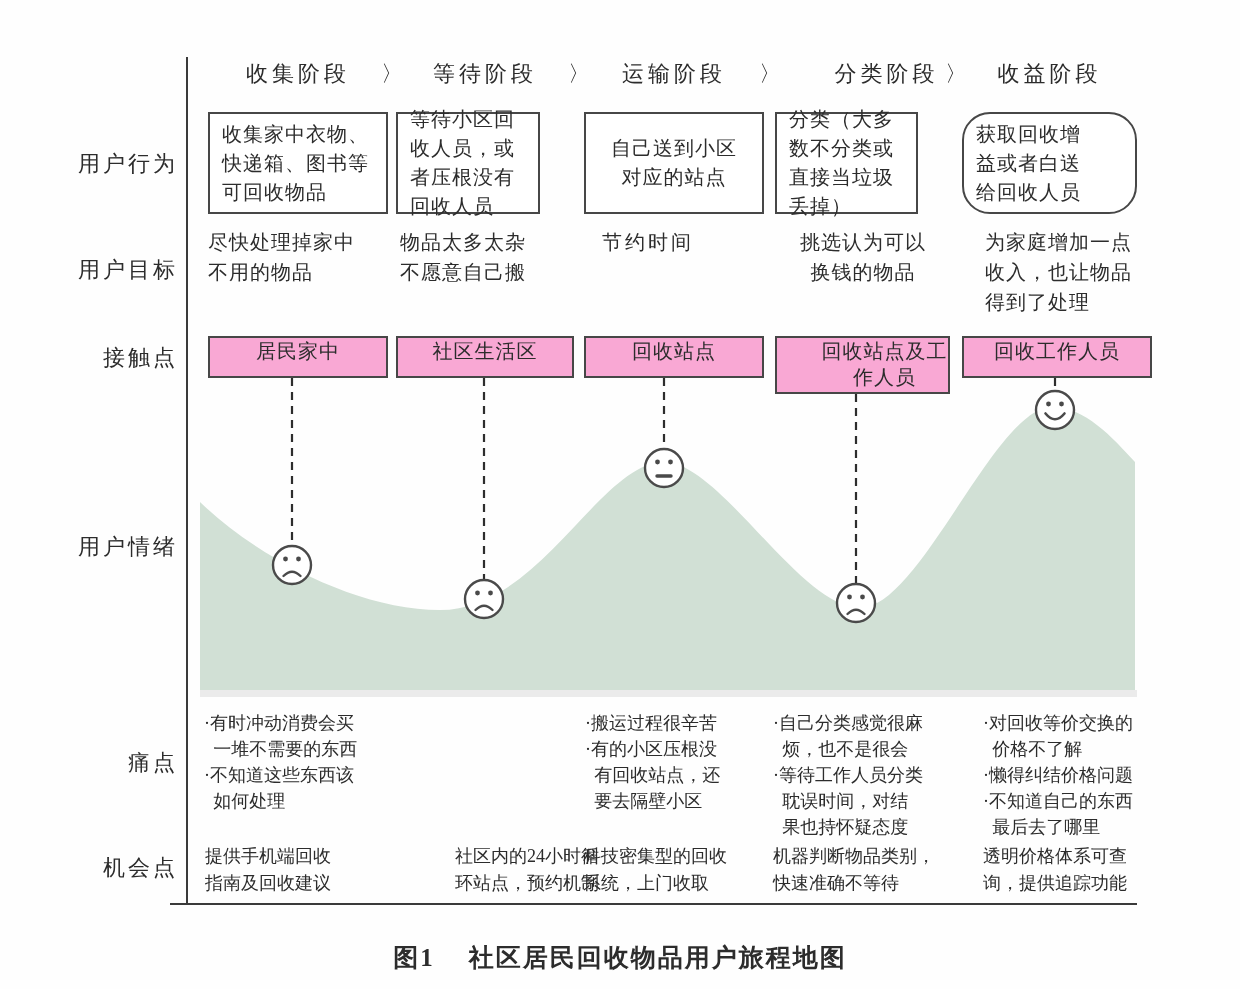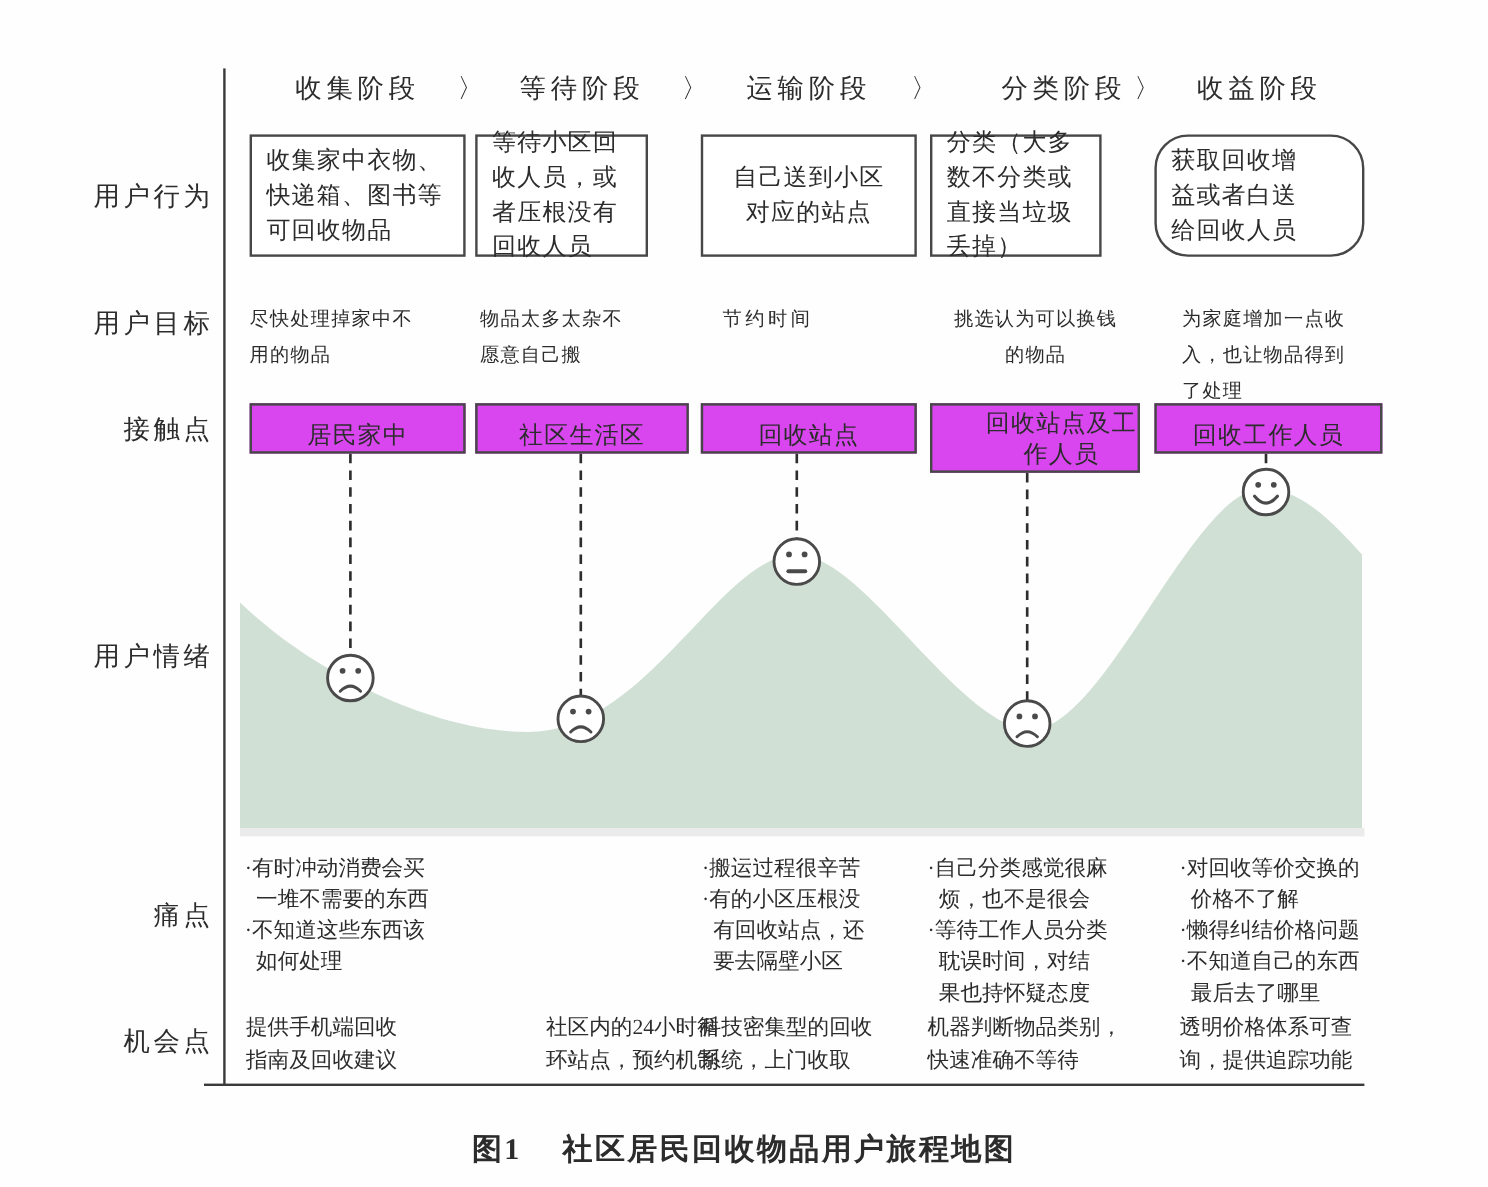--- a/index.html
+++ b/index.html
@@ -16,24 +16,24 @@
   .hdr{top:58px;height:32px;line-height:32px;text-align:center;
        font-size:22px;letter-spacing:4px;white-space:nowrap;}
   .sep{top:58px;height:32px;line-height:32px;width:24px;text-align:center;
        font-size:22px;color:#2c2c2c;}
   
   .bbox{top:112px;height:102px;border:2px solid #474747;background:#fff;
         box-sizing:border-box;display:flex;align-items:center;
         font-size:20px;line-height:29px;letter-spacing:1px;padding:0 12px;}
   .bbox.center{justify-content:center;text-align:center;}
   
-  .goal{top:252px;font-size:16px;line-height:30px;letter-spacing:1px;}
+  .goal{top:227px;font-size:20px;line-height:30px;letter-spacing:1px;}
   
-  .tbox{top:336px;height:42px;border:2px solid #474747;background:#d946ef;
-        box-sizing:border-box;display:flex;align-items:flex-end;justify-content:center;
+  .tbox{top:336px;height:42px;border:2px solid #474747;background:#f9a8d4;
+        box-sizing:border-box;display:flex;align-items:flex-start;justify-content:center;
         text-align:center;font-size:20px;letter-spacing:1px;line-height:26px;}
   .tbox.tall{height:58px;padding-left:44px;}
   
   .rowlabel{width:120px;text-align:right;font-size:22px;letter-spacing:3px;
             white-space:nowrap;}
   
   .pain{top:710px;font-size:18px;line-height:26px;}
   .pain .item{text-indent:-0.52em;padding-left:0.52em;}
   .opp{top:843px;font-size:18px;line-height:27px;}
   

